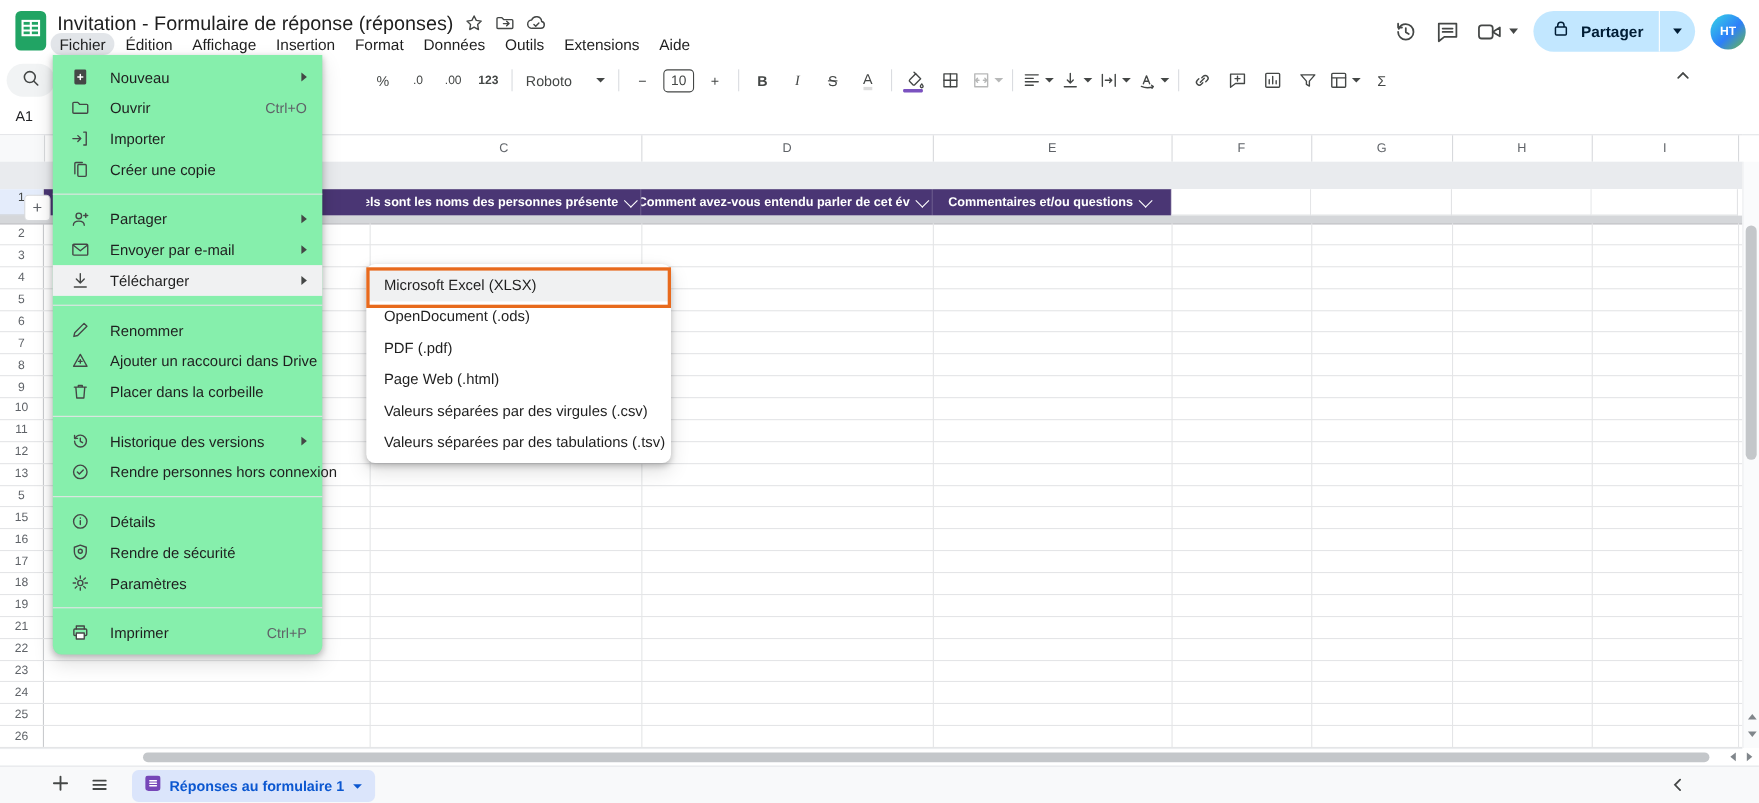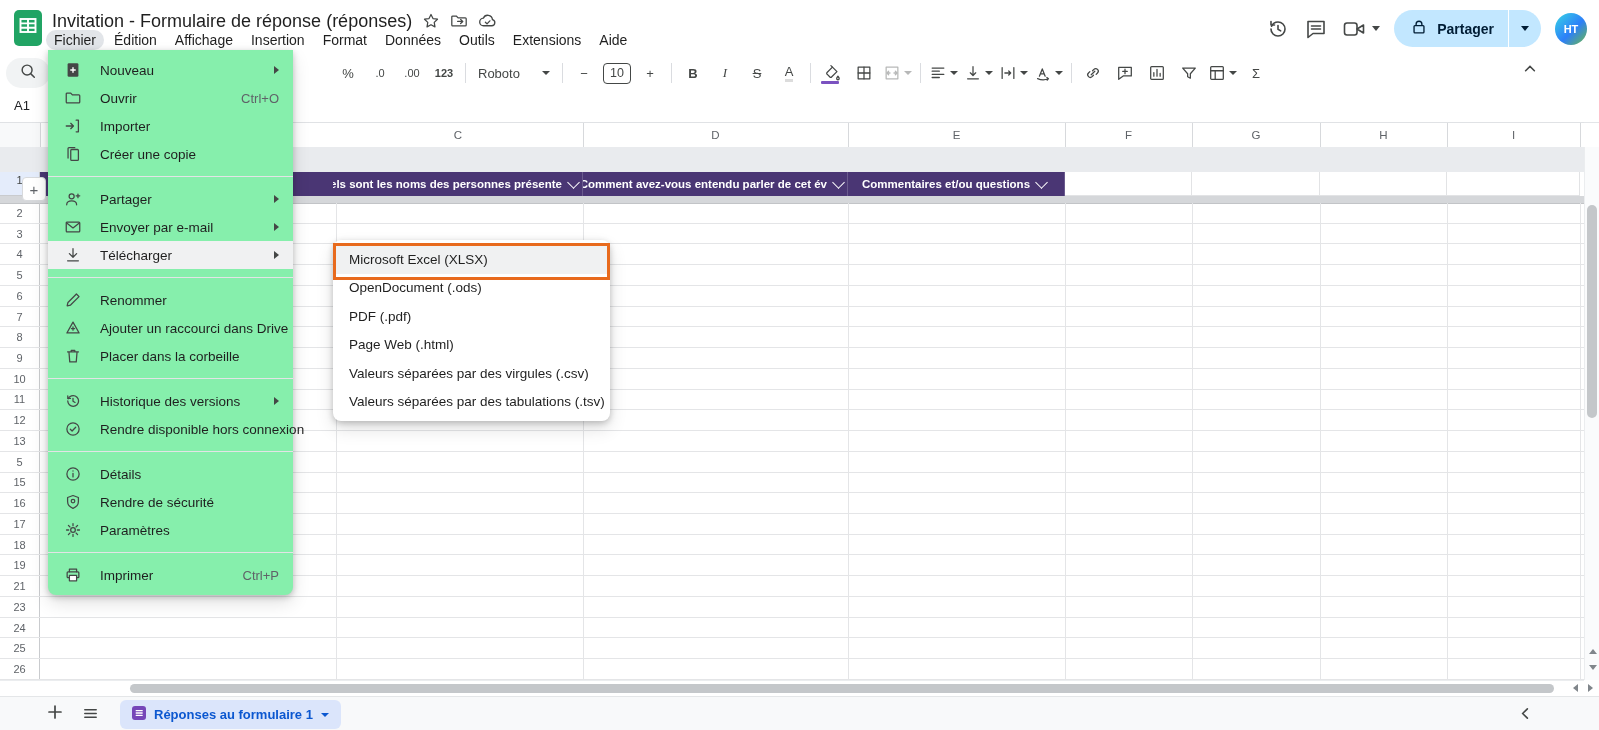--- a/index.html
+++ b/index.html
@@ -452,20 +452,24 @@
       </div>
       <div class="g-row">
         <div class="g-num">19</div>
         <div class="g-body"></div>
       </div>
       <div class="g-row">
         <div class="g-num">21</div>
         <div class="g-body"></div>
       </div>
       <div class="g-row">
+        <div class="g-num">22</div>
+        <div class="g-body"></div>
+      </div>
+      <div class="g-row">
         <div class="g-num">23</div>
         <div class="g-body"></div>
       </div>
       <div class="g-row">
         <div class="g-num">24</div>
         <div class="g-body"></div>
       </div>
       <div class="g-row">
         <div class="g-num">25</div>
         <div class="g-body"></div>
@@ -631,21 +635,21 @@
         <span class="mi-label">Historique des versions</span>
         <span class="mi-arrow"></span>
       </div>
       <div class="menu-item">
         <span class="mi-icon">
           <svg viewBox="0 0 20 20" width="18" height="18" fill="none" stroke="#444746" stroke-width="1.4" stroke-linecap="round" stroke-linejoin="round">
             <circle cx="10" cy="10" r="6.8"></circle>
             <path d="M7 10.2l2 2 4-4.2"></path>
           </svg>
         </span>
-        <span class="mi-label">Rendre disponible hors connexion</span>
+        <span class="mi-label">Rendre personnes hors connexion</span>
       </div>
       <div class="menu-sep"></div>
       <div class="menu-item">
         <span class="mi-icon">
           <svg viewBox="0 0 20 20" width="18" height="18" fill="none" stroke="#444746" stroke-width="1.4" stroke-linecap="round" stroke-linejoin="round">
             <circle cx="10" cy="10" r="6.8"></circle>
             <path d="M10 9.2v4M10 6.6v.2"></path>
           </svg>
         </span>
         <span class="mi-label">Détails</span>

